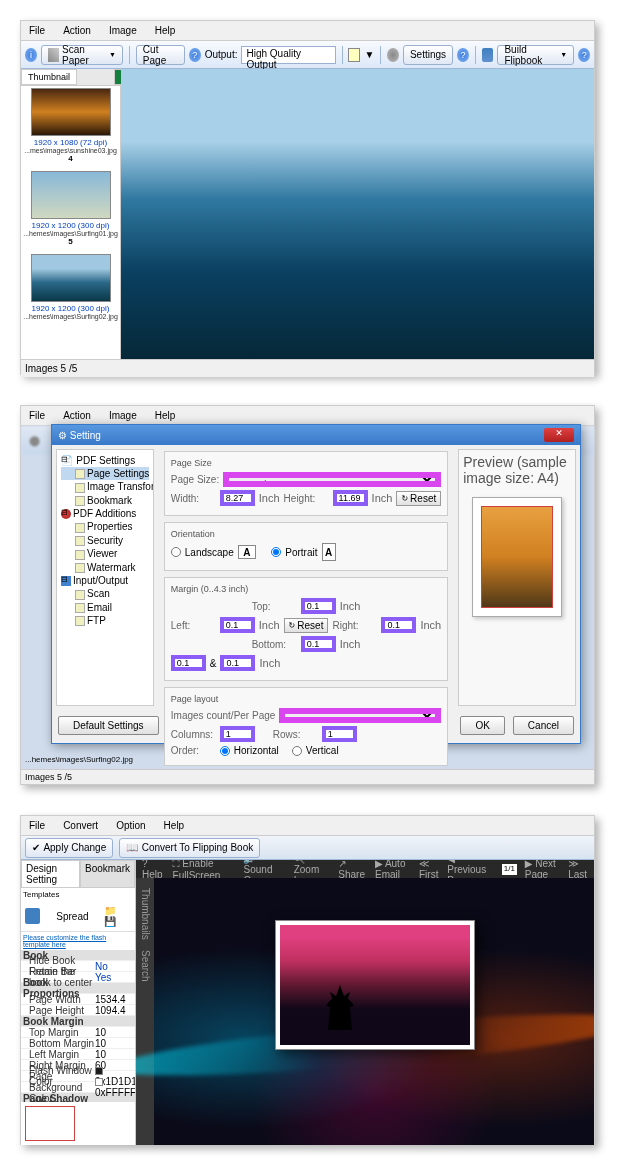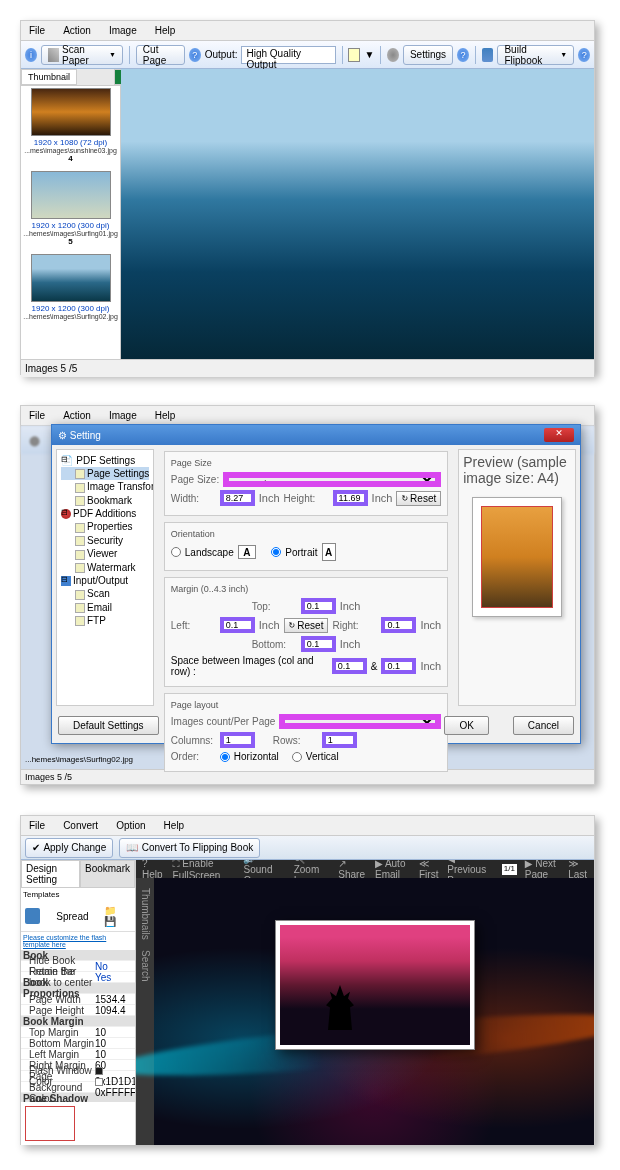--- a/index.html
+++ b/index.html
@@ -69,21 +69,21 @@
 .radio { width: 10px; height: 10px; }
 .orienticon { width: 18px; height: 14px; border: 1px solid #888; background: #fff; display: inline-flex; align-items: center; justify-content: center; font-size: 10px; font-weight: bold; }
 .posicon { width: 24px; height: 18px; border: 1px solid #888; background: #fff; position: relative; }
 .posicon::before { content: ''; position: absolute; top: 2px; left: 4px; width: 16px; height: 5px; background: #d04040; }
 .dlg-preview { width: 145px; border: 1px solid #ccc; margin: 4px; padding: 4px; background: #f8f8f8; }
 .prev-title { font-size: 14px; color: #555; margin-bottom: 11px; }
 .prev-page { width: 90px; height: 120px; background: #fff; border: 1px solid #aaa; margin: 10px auto; box-shadow: 2px 2px 4px rgba(0,0,0,0.2); position: relative; }
 .prev-img { position: absolute; top: 8px; left: 8px; right: 8px; bottom: 8px; border: 1px solid #d04040; background: linear-gradient(#e8a040, #d08020, #503818); }
 .dlg-btns { padding: 6px; display: flex; justify-content: space-between; }
 .dbtn { background: linear-gradient(#fff, #e0e0e0); border: 1px solid #888; padding: 3px 14px; font-size: 10px; cursor: pointer; border-radius: 2px; }
-.dbtn-group { display: flex; gap: 24px; }
+.dbtn-group { display: flex; gap: 8px; }
 .p2-status { position: absolute; bottom: 0; left: 0; right: 0; background: #f0f0f0; border-top: 1px solid #ccc; padding: 2px 4px; z-index: 1; font-size: 9px; }
 .p2-thumbpath { position: absolute; bottom: 20px; left: 4px; font-size: 8px; z-index: 1; }
 
 
 .p3 { width: 575px; height: 330px; position: relative; }
 .p3-menu { background: #f0f0f0; border-bottom: 1px solid #ccc; padding: 2px 4px; display: flex; gap: 10px; font-size: 9px; }
 .p3-tb { background: linear-gradient(#f0f4fa, #d8e4f0); border-bottom: 1px solid #a0b8d8; padding: 3px 4px; display: flex; gap: 6px; height: 24px; align-items: center; }
 .p3-body { display: flex; height: 285px; }
 .p3-side { width: 115px; background: #fff; border-right: 1px solid #ccc; display: flex; flex-direction: column; }
 .p3-tabs { display: flex; background: #e8e8e8; font-size: 8px; }
@@ -262,21 +262,20 @@
             <label>Right:</label>
             <input type="text" value="0.1" style="">
             <span class="unit">Inch</span>
           </div>
           <div class="frow" style="justify-content:center">
             <label>Bottom:</label>
             <input type="text" value="0.1" style="">
             <span class="unit">Inch</span>
           </div>
           <div class="frow">
-            <span>Space between Images (col and row) :</span>
             <input type="text" value="0.1" style="">
             <span>&amp;</span>
             <input type="text" value="0.1" style="">
             <span class="unit">Inch</span>
           </div>
         </div>
         <div class="fgroup">
           <div class="fgroup-title">Page layout</div>
           <div class="frow">
             <label style="min-width:100px">Images count/Per Page</label>

